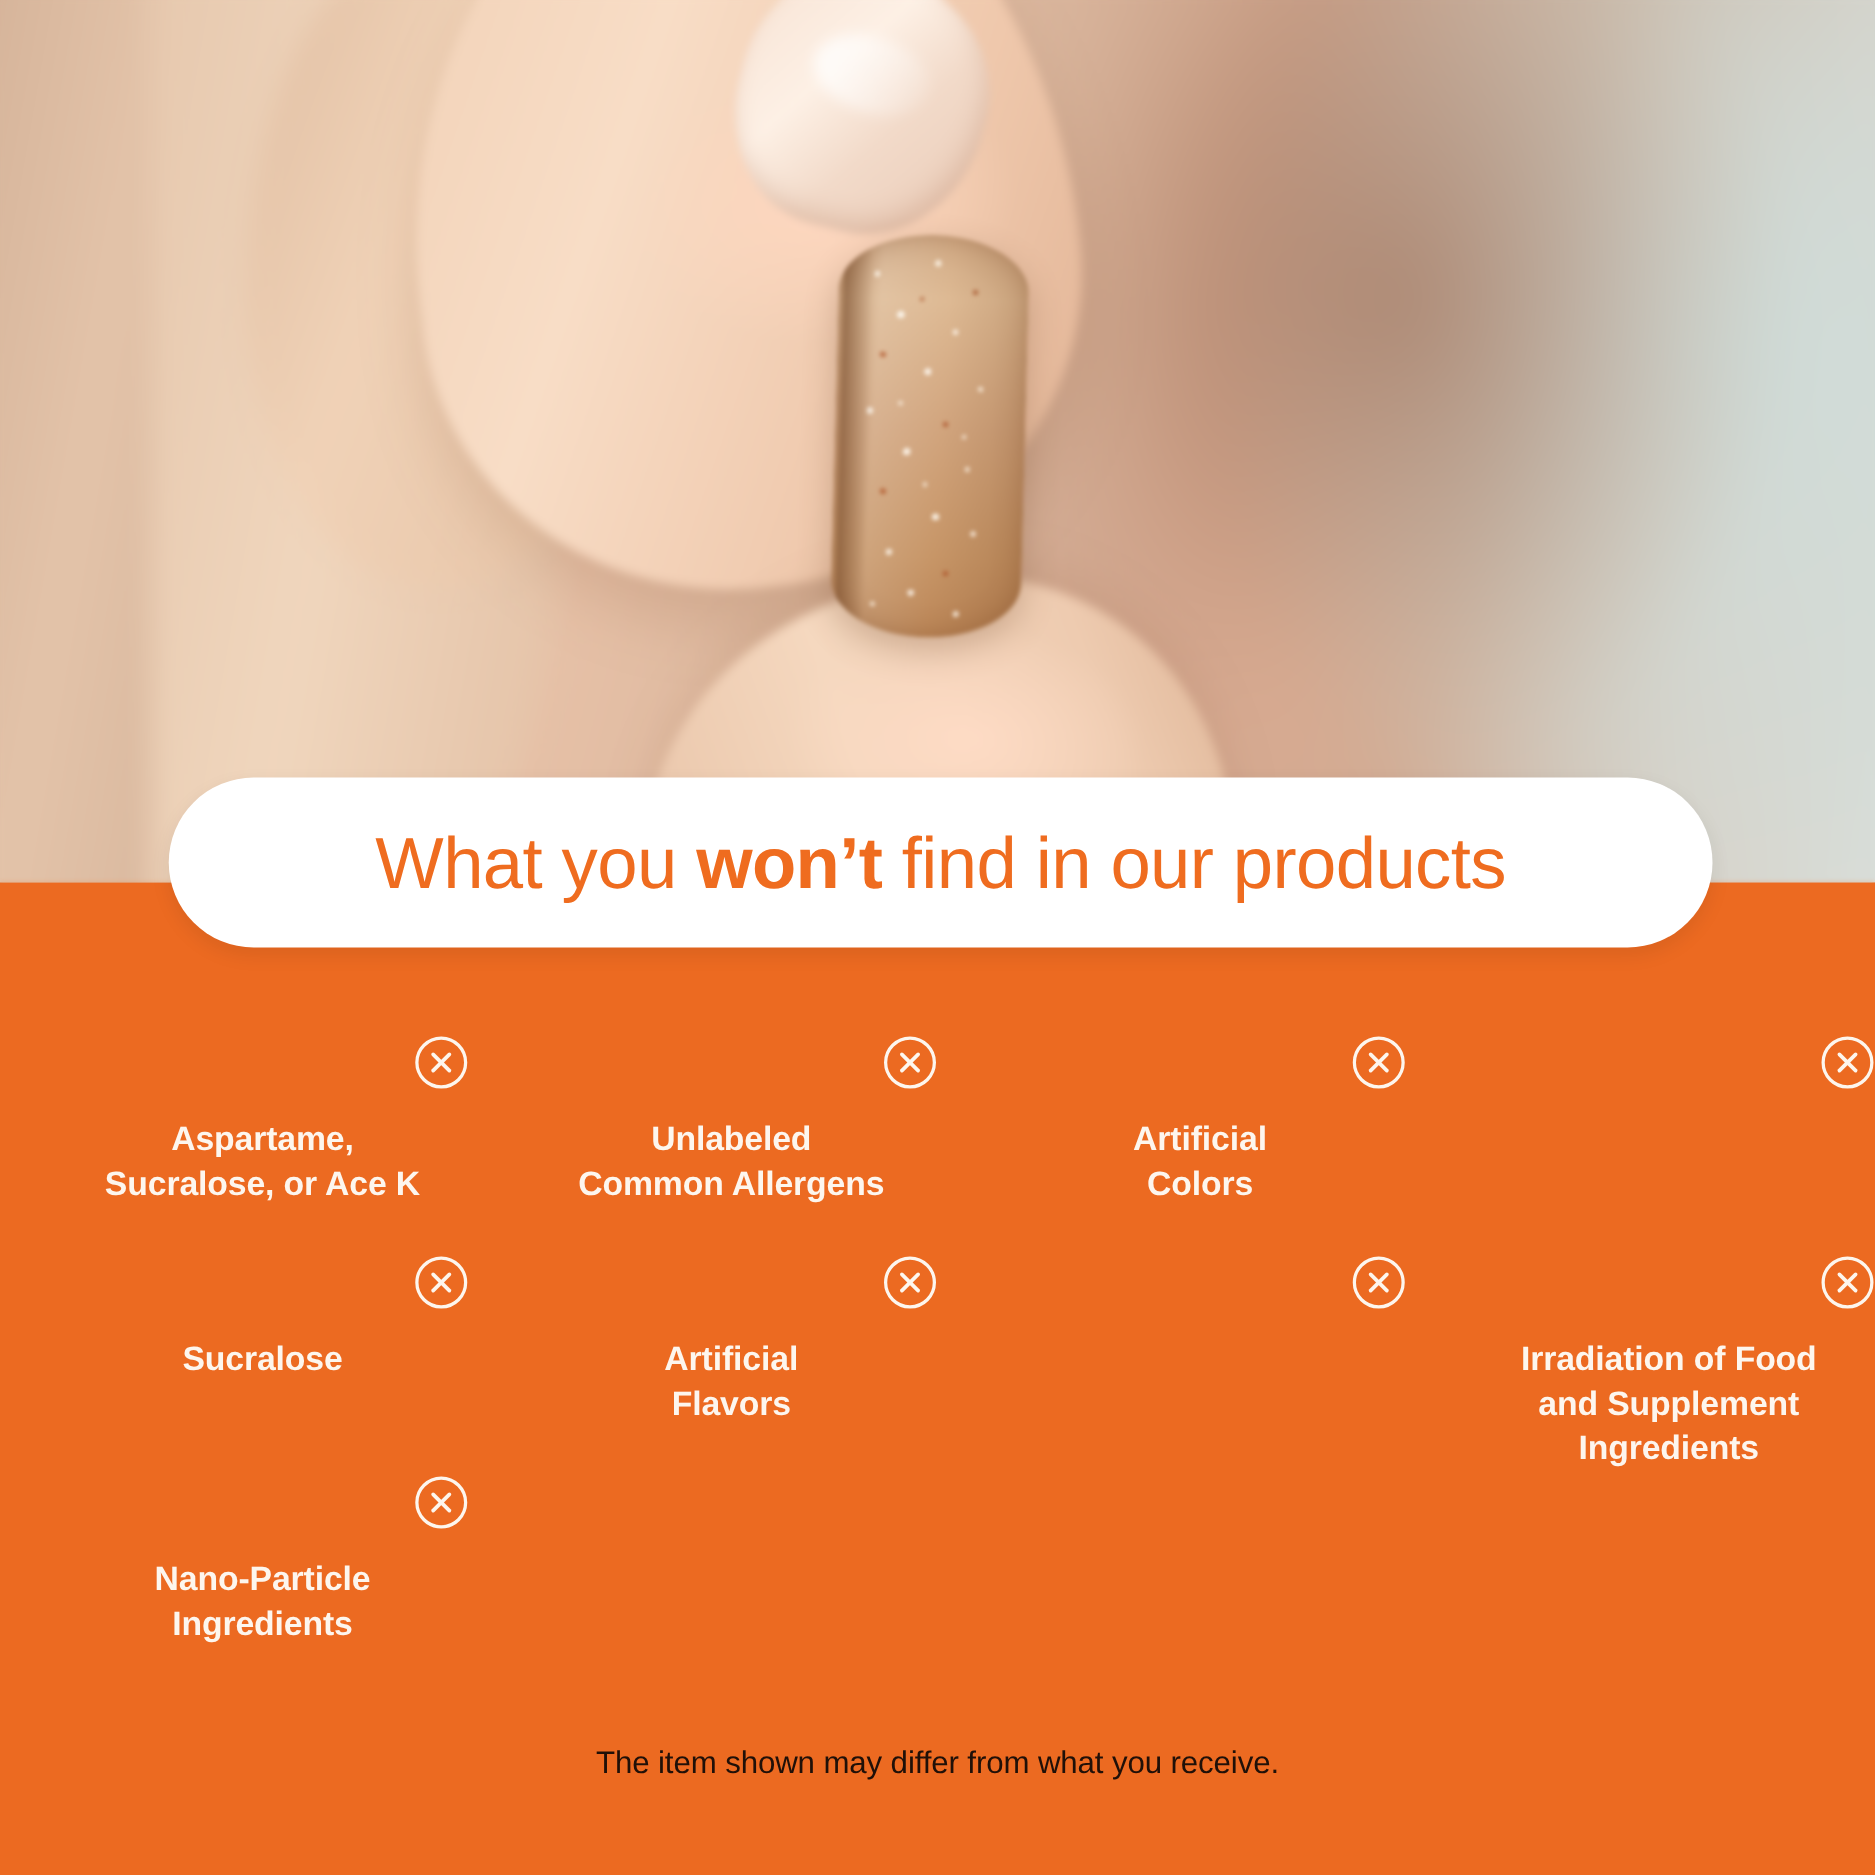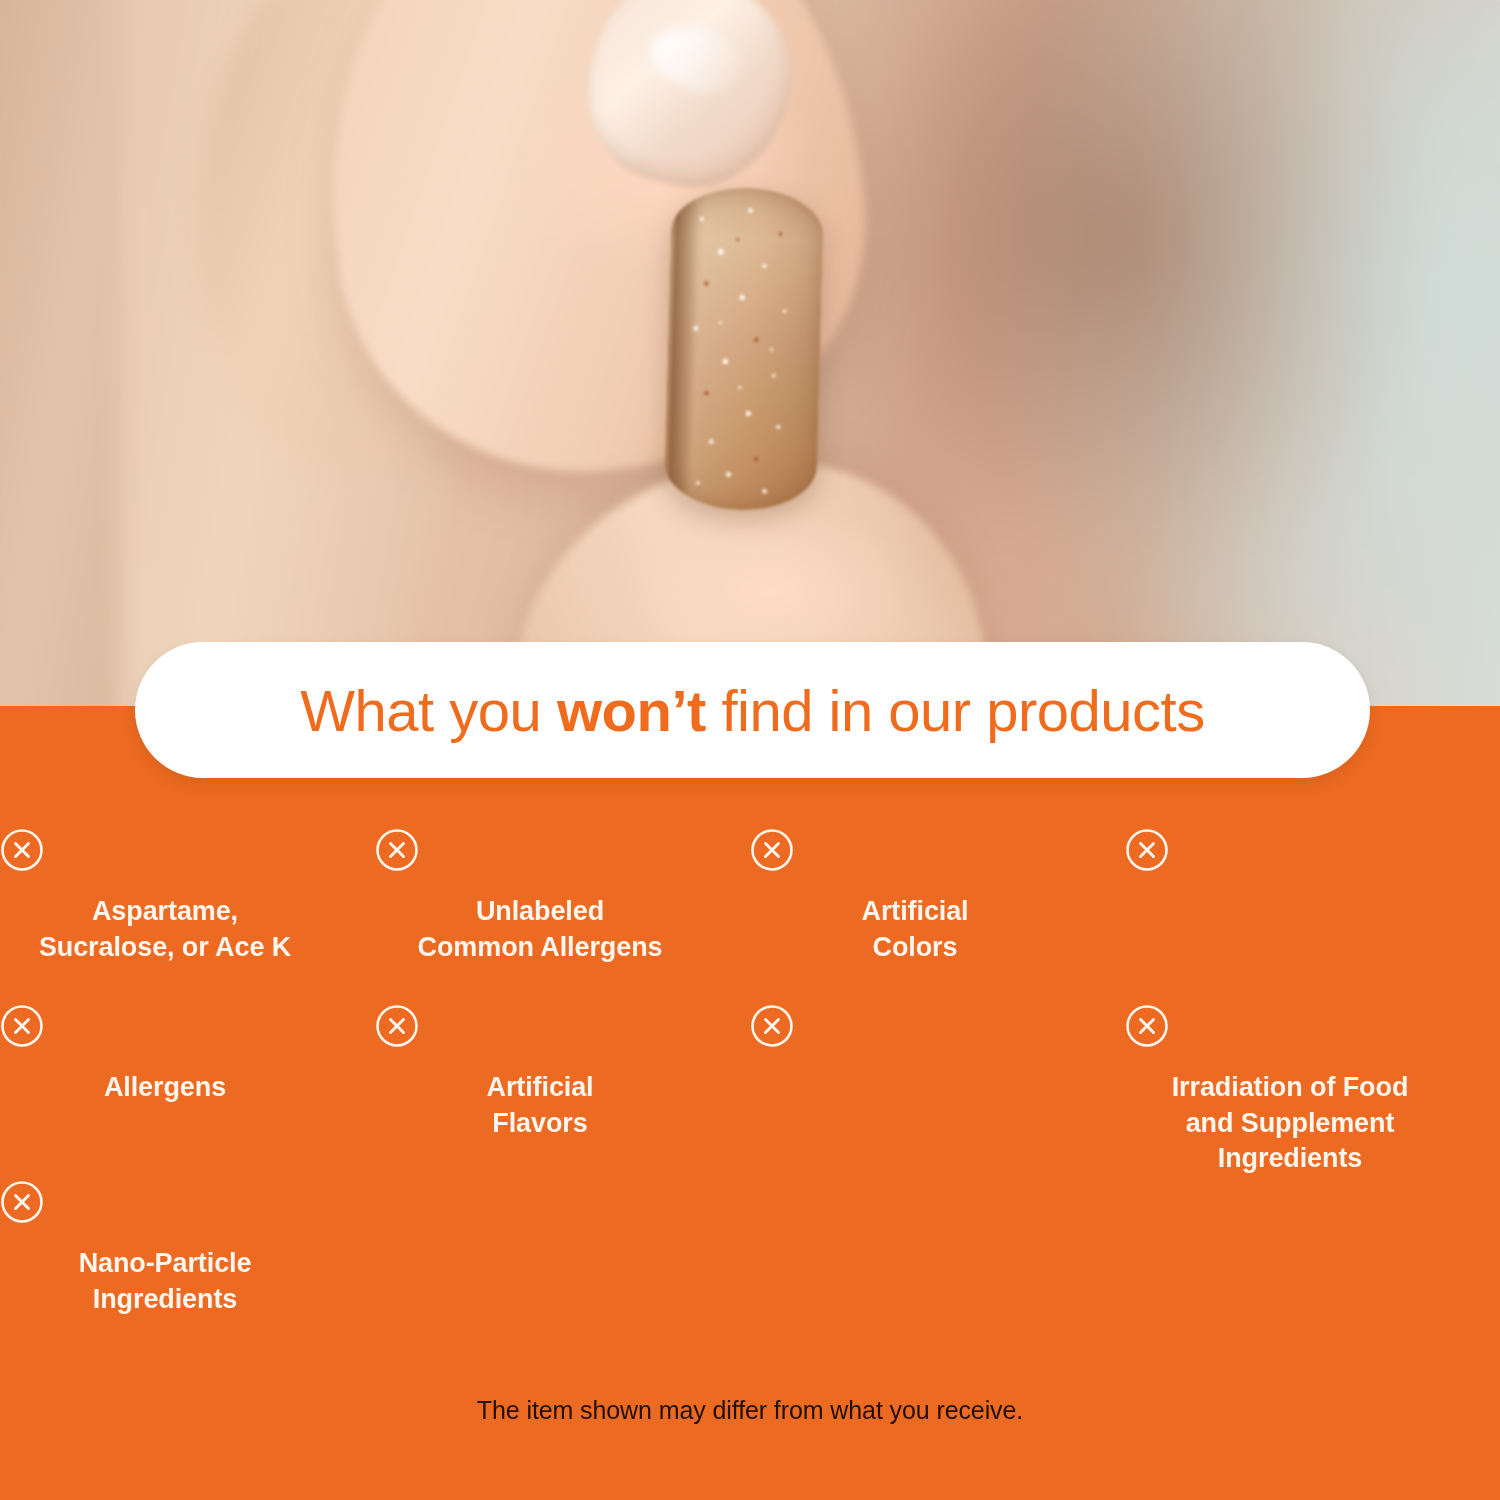--- a/index.html
+++ b/index.html
@@ -209,21 +209,21 @@
     top: 706px;
     width: 1500px;
     height: 794px;
     background: #EC6A21;
   }
 
   
   .title-pill {
     position: absolute;
     left: 135px;
-    top: 642px;
+    top: 622px;
     width: 1235px;
     height: 136px;
     background: #ffffff;
     border-radius: 68px;
     display: flex;
     align-items: center;
     justify-content: center;
     box-shadow: 0 6px 16px rgba(0,0,0,0.08);
     z-index: 5;
   }
@@ -244,21 +244,21 @@
     width: 1500px;
     display: grid;
     grid-template-columns: repeat(4, 375px);
     row-gap: 0;
   }
   .cell {
     width: 375px;
     height: 176px;
     display: flex;
     flex-direction: column;
-    align-items: flex-start;
+    align-items: flex-end;
     box-sizing: border-box;
     padding-top: 6px;
   }
   .x-icon {
     width: 44px;
     height: 44px;
     display: block;
     margin-bottom: 22px;
     flex: none;
   }
@@ -345,21 +345,21 @@
           <line x1="15.5" y1="15.5" x2="28.5" y2="28.5" stroke="#FDF6EE" stroke-width="2.9" stroke-linecap="round"></line>
           <line x1="28.5" y1="15.5" x2="15.5" y2="28.5" stroke="#FDF6EE" stroke-width="2.9" stroke-linecap="round"></line>
         </svg>
       </div>
       <div class="cell">
         <svg class="x-icon" viewBox="0 0 44 44">
           <circle cx="22" cy="22" r="19.5" fill="none" stroke="#FDF6EE" stroke-width="2.6"></circle>
           <line x1="15.5" y1="15.5" x2="28.5" y2="28.5" stroke="#FDF6EE" stroke-width="2.9" stroke-linecap="round"></line>
           <line x1="28.5" y1="15.5" x2="15.5" y2="28.5" stroke="#FDF6EE" stroke-width="2.9" stroke-linecap="round"></line>
         </svg>
-        <div class="cell-label">Allergens</div>
+        <div class="cell-label">Sucralose</div>
       </div>
       <div class="cell">
         <svg class="x-icon" viewBox="0 0 44 44">
           <circle cx="22" cy="22" r="19.5" fill="none" stroke="#FDF6EE" stroke-width="2.6"></circle>
           <line x1="15.5" y1="15.5" x2="28.5" y2="28.5" stroke="#FDF6EE" stroke-width="2.9" stroke-linecap="round"></line>
           <line x1="28.5" y1="15.5" x2="15.5" y2="28.5" stroke="#FDF6EE" stroke-width="2.9" stroke-linecap="round"></line>
         </svg>
         <div class="cell-label">Artificial<br>Flavors</div>
       </div>
       <div class="cell">

